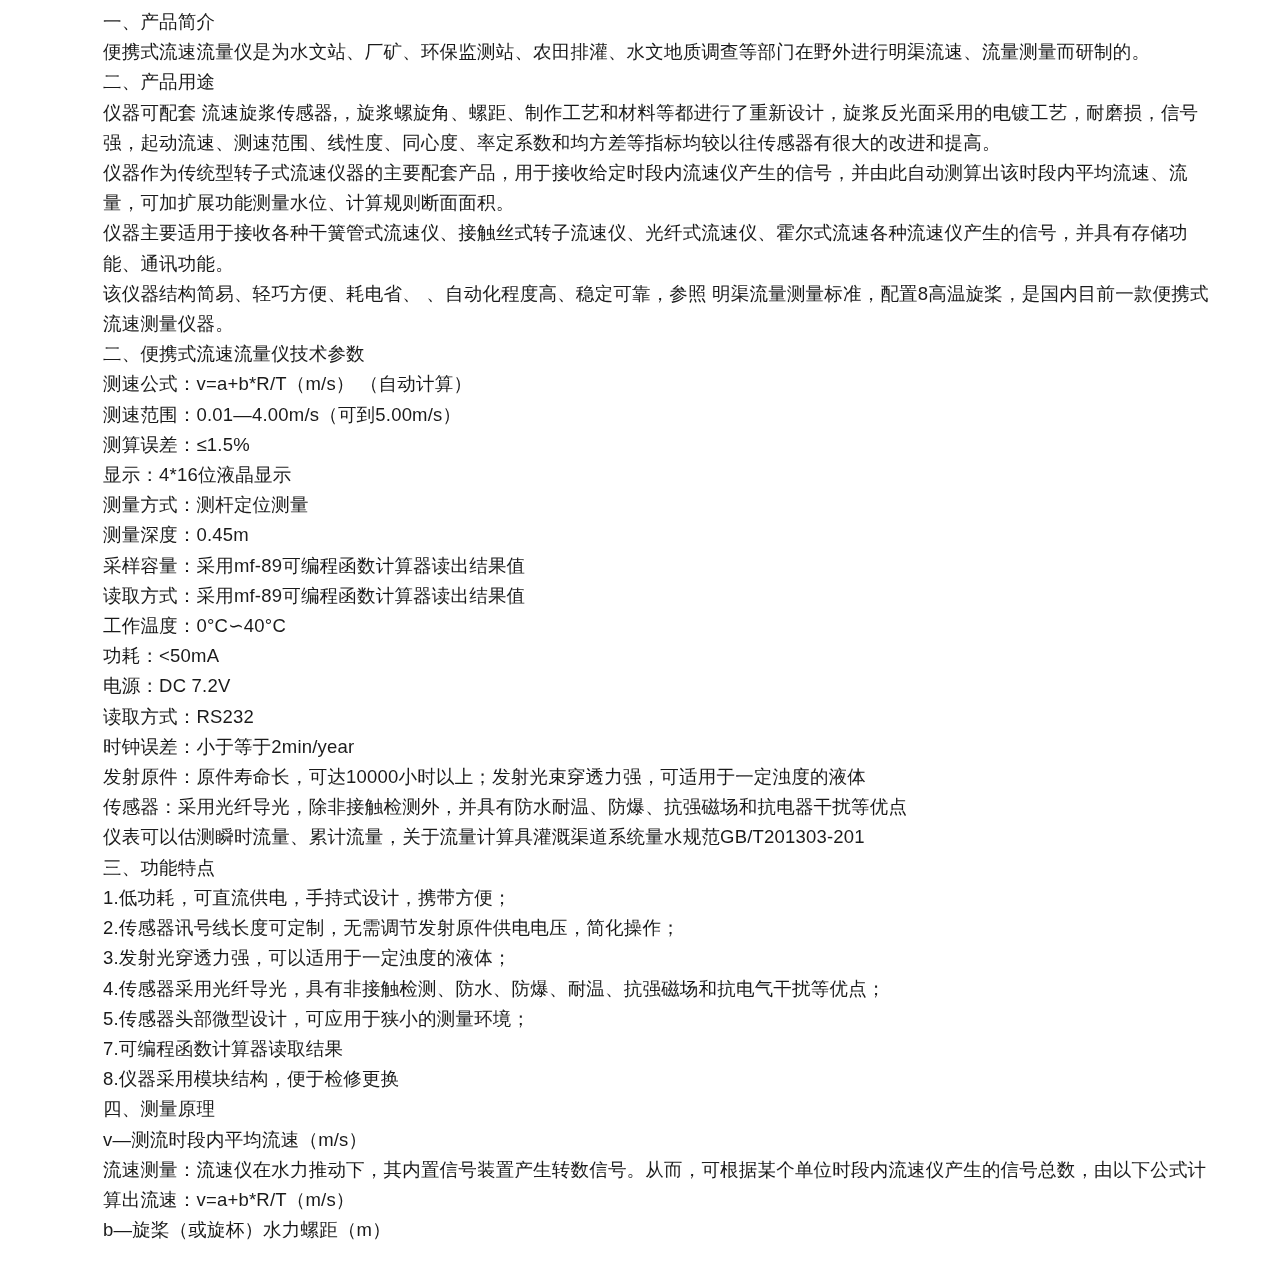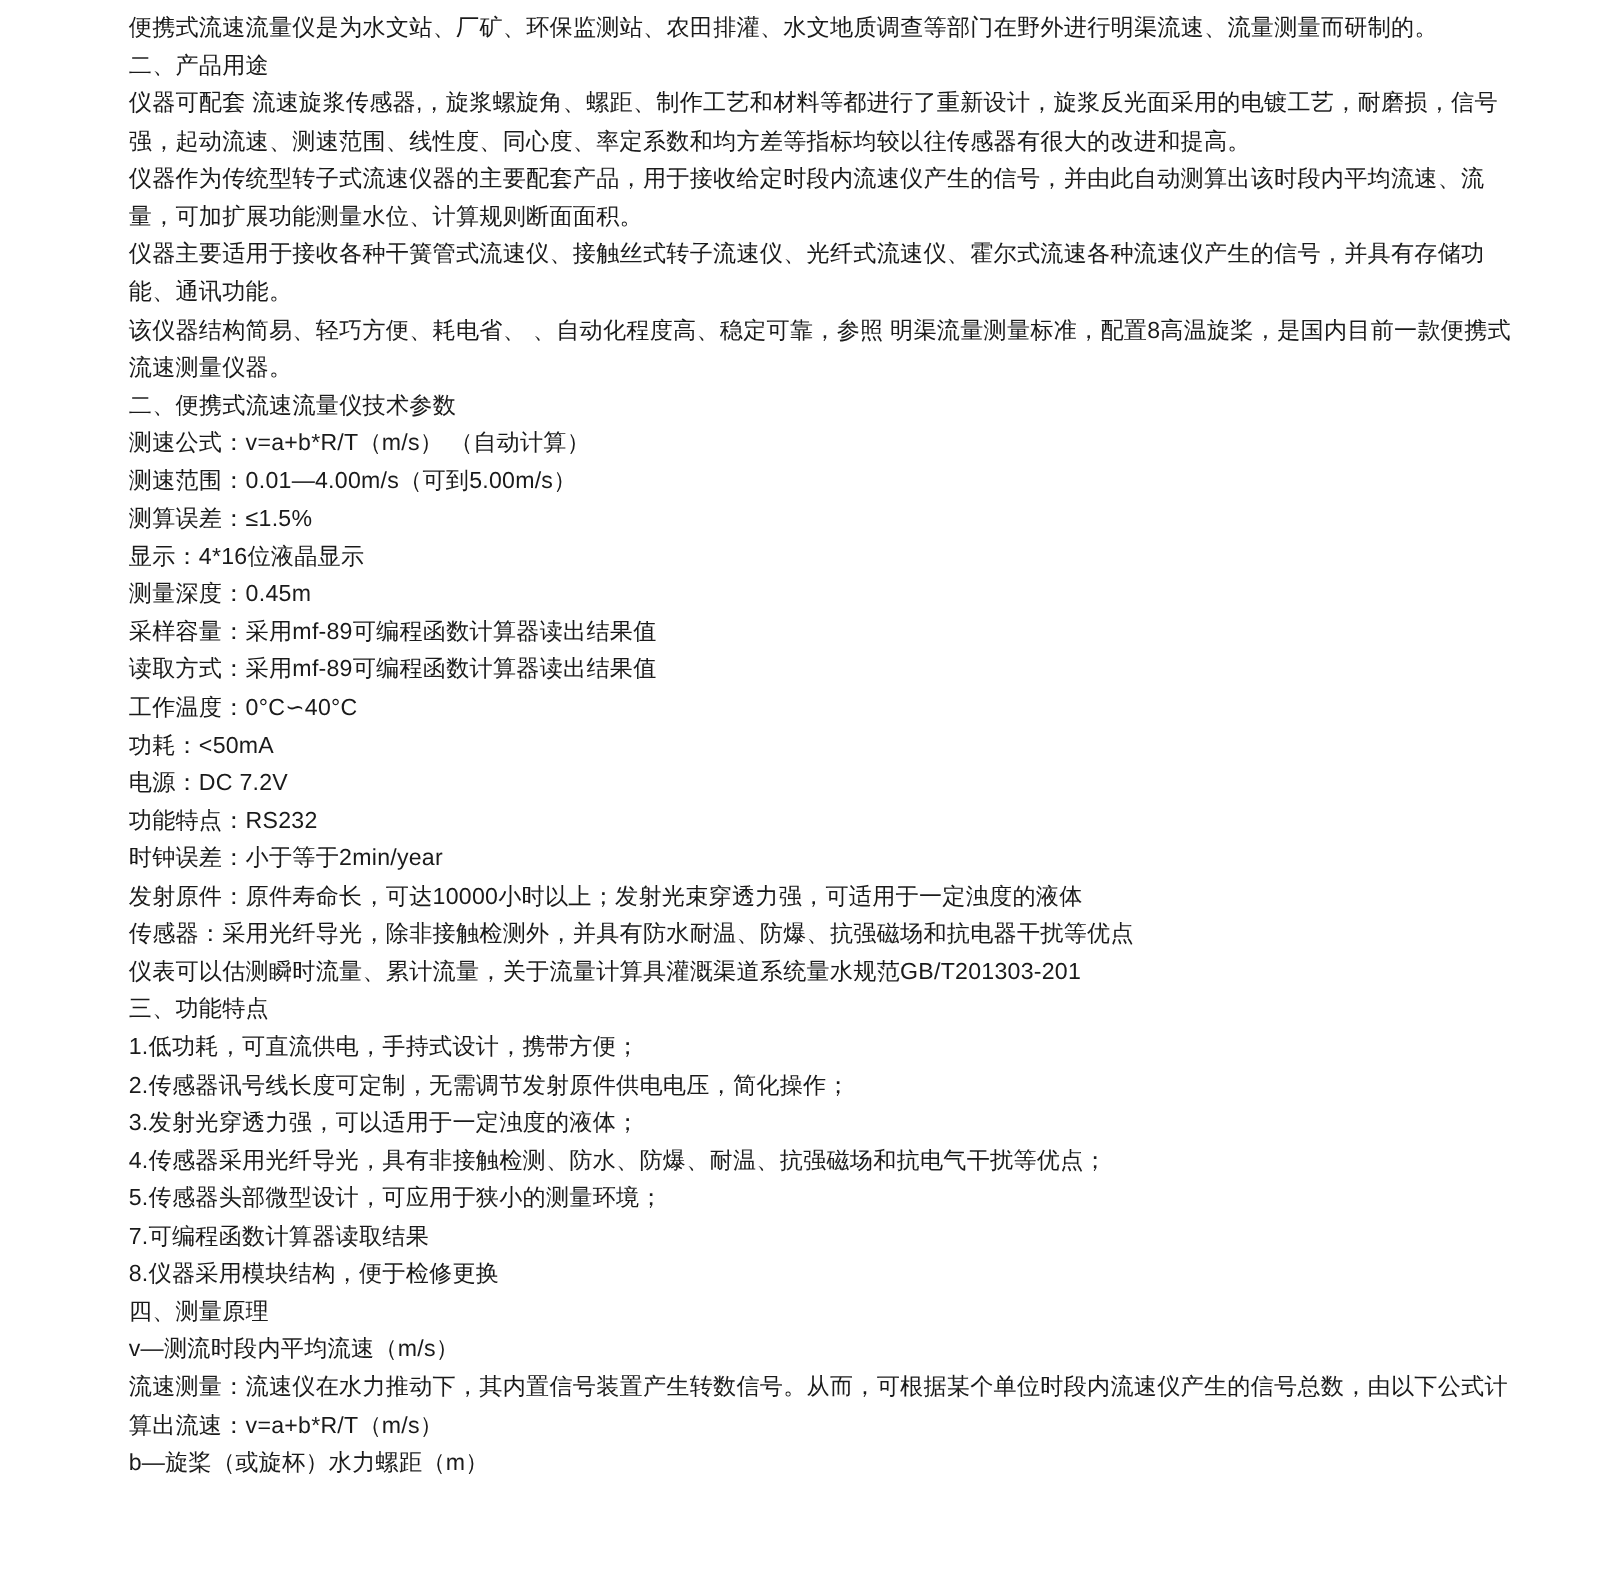--- a/index.html
+++ b/index.html
@@ -29,38 +29,40 @@
   }
   .bold {
     font-weight: normal;
   }
 </style>
 </head>
 <body>
 
 <main>
   <div class="doc-body">
+      <p class="para"><span class="">一、产品简介</span></p>
       <p class="para"><span class="bold">便携式流速流量仪</span><span class="">是为水文站、厂矿、环保监测站、农田排灌、水文地质调查等部门在野外进行明渠流速、流量测量而研制的。</span></p>
       <p class="para"><span class="">二、产品用途</span></p>
       <p class="para"><span class="">仪器可配套 流速旋浆传感器,，旋浆螺旋角、螺距、制作工艺和材料等都进行了重新设计，旋浆反光面采用的电镀工艺，耐磨损，信号强，起动流速、测速范围、线性度、同心度、率定系数和均方差等指标均较以往传感器有很大的改进和提高。</span></p>
       <p class="para"><span class="">仪器作为传统型转子式流速仪器的主要配套产品，用于接收给定时段内流速仪产生的信号，并由此自动测算出该时段内平均流速、流量，可加扩展功能测量水位、计算规则断面面积。</span></p>
       <p class="para"><span class="">仪器主要适用于接收各种干簧管式流速仪、接触丝式转子流速仪、光纤式流速仪、霍尔式流速各种流速仪产生的信号，并具有存储功能、通讯功能。</span></p>
       <p class="para"><span class="">该仪器结构简易、轻巧方便、耗电省、 、自动化程度高、稳定可靠，参照 明渠流量测量标准，配置8高温旋桨，是国内目前一款便携式流速测量仪器。</span></p>
       <p class="para"><span class="">二、</span><span class="bold">便携式流速流量仪</span><span class="">技术参数</span></p>
       <p class="para"><span class="">测速公式：v=a+b*R/T（m/s） （自动计算）</span></p>
       <p class="para"><span class="">测速范围：0.01—4.00m/s（可到5.00m/s）</span></p>
       <p class="para"><span class="">测算误差：≤1.5%</span></p>
       <p class="para"><span class="">显示：4*16位液晶显示</span></p>
+      <p class="para"><span class="">测量方式：测杆定位测量</span></p>
       <p class="para"><span class="">测量深度：0.45m</span></p>
       <p class="para"><span class="">采样容量：采用mf-89可编程函数计算器读出结果值</span></p>
       <p class="para"><span class="">读取方式：采用mf-89可编程函数计算器读出结果值</span></p>
       <p class="para"><span class="">工作温度：0°C∽40°C</span></p>
       <p class="para"><span class="">功耗：&lt;50mA</span></p>
       <p class="para"><span class="">电源：DC 7.2V</span></p>
-      <p class="para"><span class="">功能特点：RS232</span></p>
+      <p class="para"><span class="">读取方式：RS232</span></p>
       <p class="para"><span class="">时钟误差：小于等于2min/year</span></p>
       <p class="para"><span class="">发射原件：原件寿命长，可达10000小时以上；发射光束穿透力强，可适用于一定浊度的液体</span></p>
       <p class="para"><span class="">传感器：采用光纤导光，除非接触检测外，并具有防水耐温、防爆、抗强磁场和抗电器干扰等优点</span></p>
       <p class="para"><span class="">仪表可以估测瞬时流量、累计流量，关于流量计算具灌溉渠道系统量水规范GB/T201303-201</span></p>
       <p class="para"><span class="">三、功能特点</span></p>
       <p class="para"><span class="">1.低功耗，可直流供电，手持式设计，携带方便；</span></p>
       <p class="para"><span class="">2.传感器讯号线长度可定制，无需调节发射原件供电电压，简化操作；</span></p>
       <p class="para"><span class="">3.发射光穿透力强，可以适用于一定浊度的液体；</span></p>
       <p class="para"><span class="">4.传感器采用光纤导光，具有非接触检测、防水、防爆、耐温、抗强磁场和抗电气干扰等优点；</span></p>
       <p class="para"><span class="">5.传感器头部微型设计，可应用于狭小的测量环境；</span></p>

